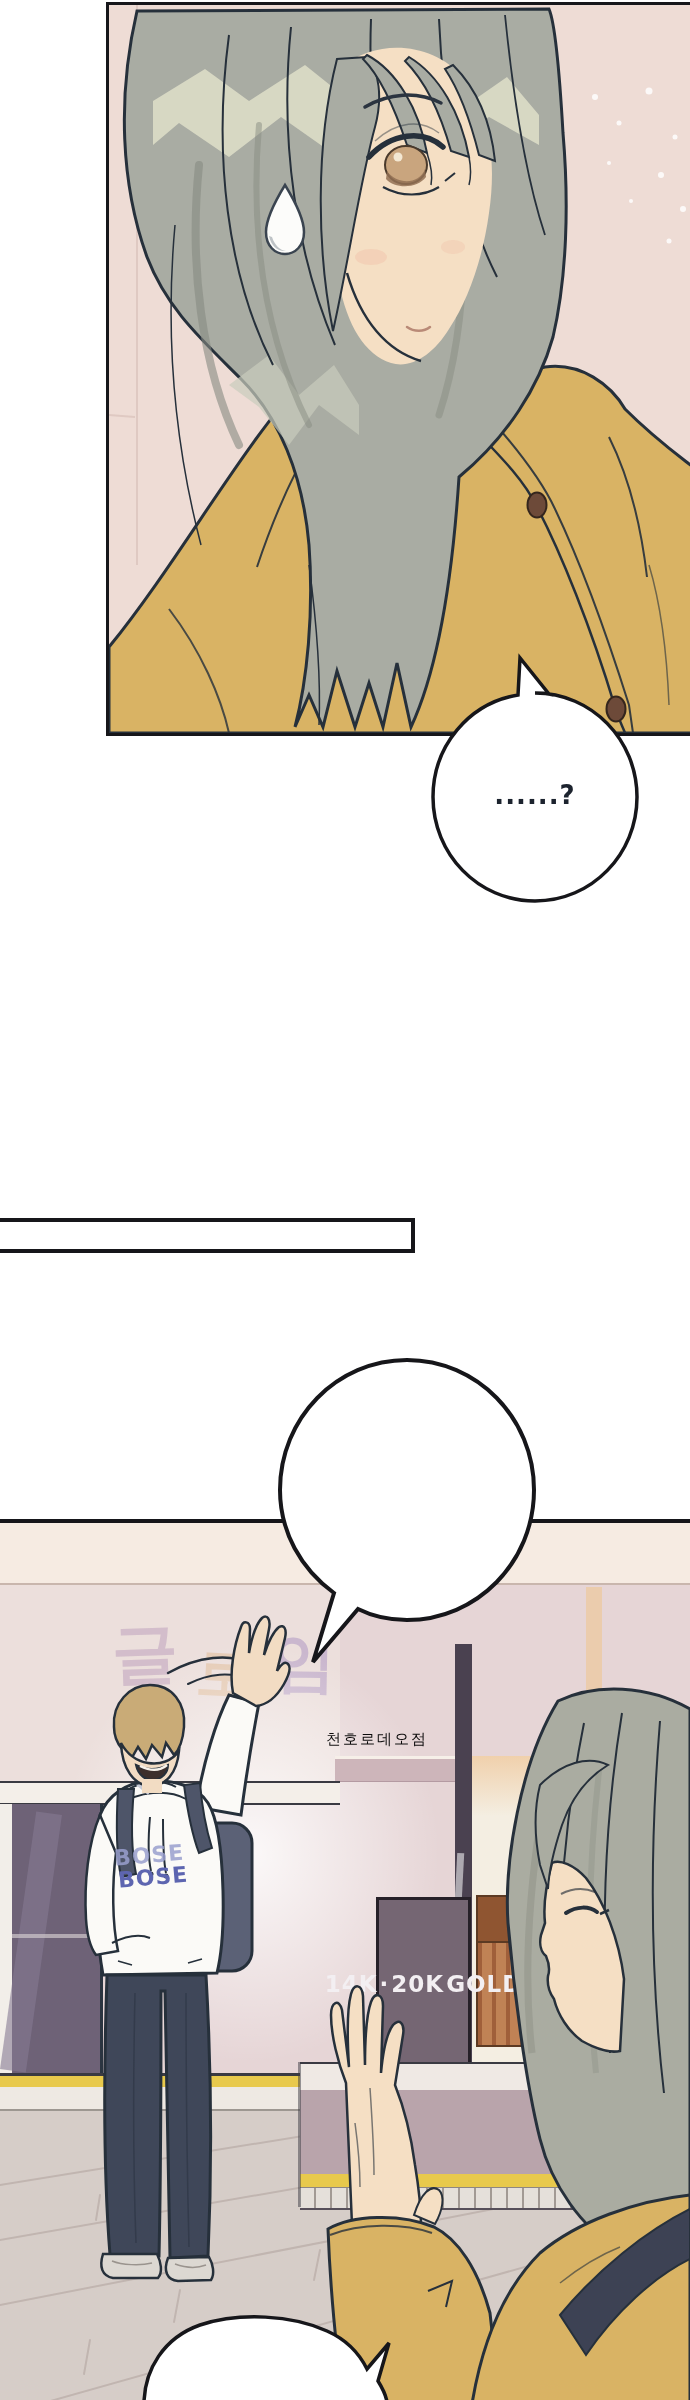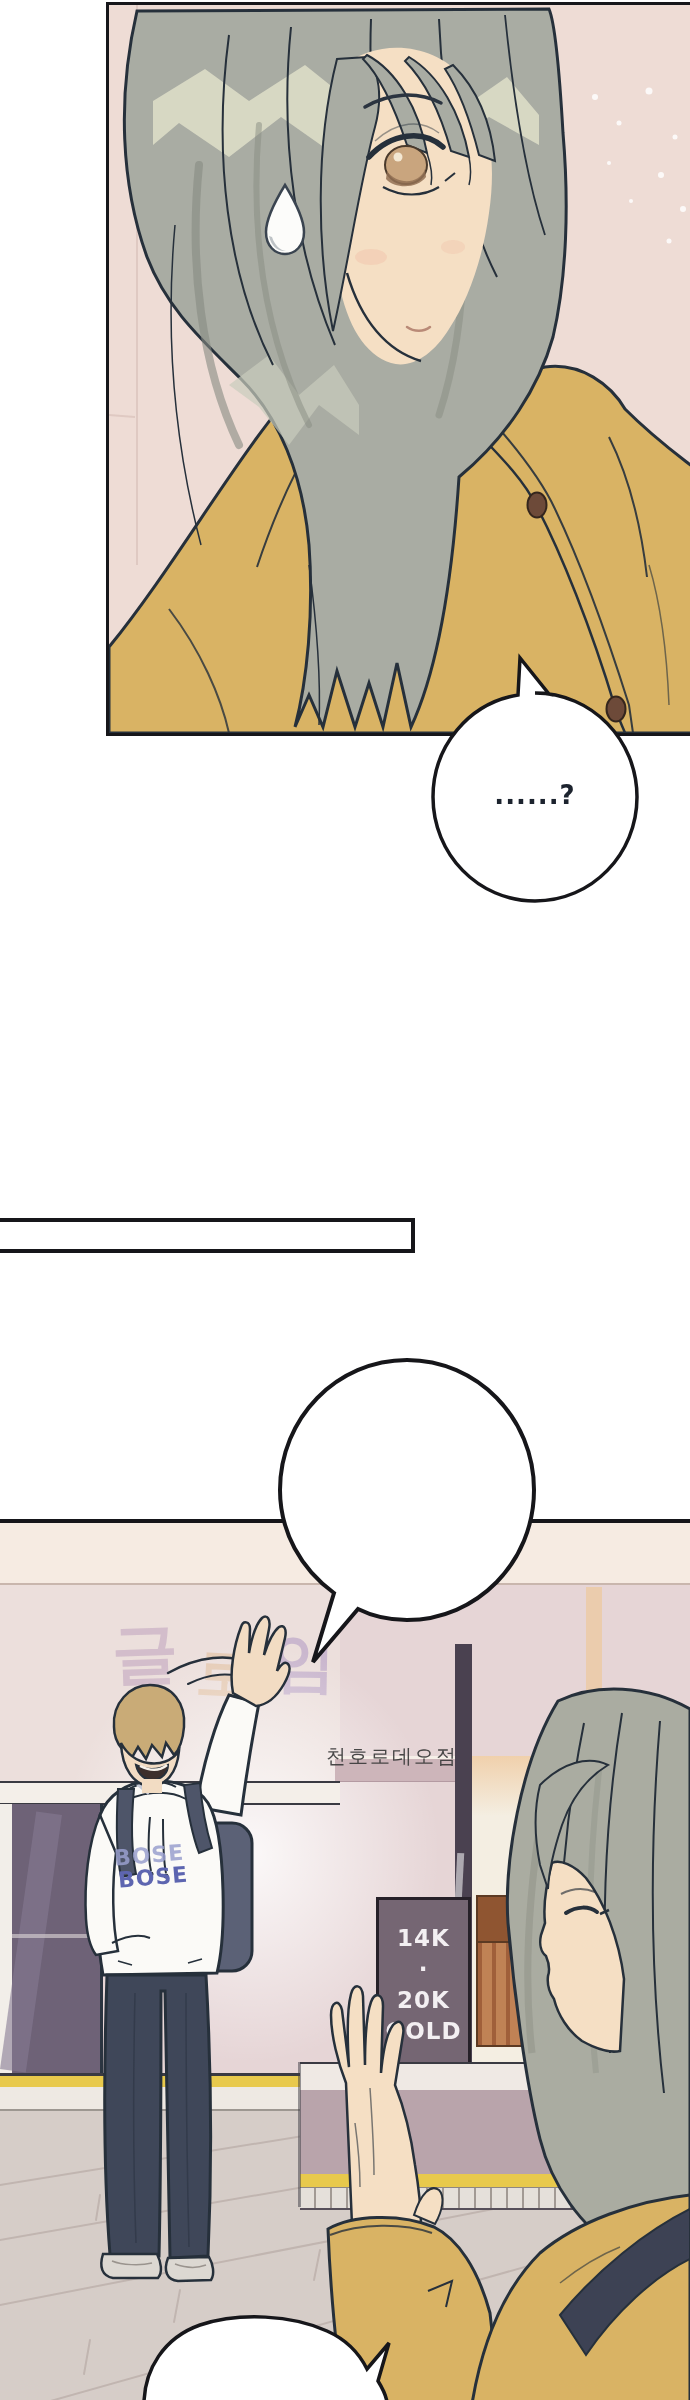--- a/index.html
+++ b/index.html
@@ -12,25 +12,25 @@
   
   .panel2{position:absolute;left:0;top:1519px;width:690px;height:881px;
           border-top:4px solid #16161a;background:#e6d5d6;overflow:hidden;}
   .divider{position:absolute;left:-8px;top:1218px;width:415px;height:27px;
            background:#fff;border:4px solid #16161a;}
   .bubble-text{position:absolute;display:flex;align-items:center;justify-content:center;
                color:#1c232e;font-weight:bold;white-space:nowrap;z-index:30;}
   .b1-text{left:445px;top:772px;width:180px;height:46px;font-size:26px;letter-spacing:1px;}
   .b2-text{left:287px;top:1462px;width:240px;height:52px;font-size:25px;}
   .gold-sign{position:absolute;left:376px;top:374px;width:89px;height:169px;background:#756673;
-             border:3px solid #262028;display:flex;flex-direction:column;align-items:center;
+             border:3px solid #262028;display:flex;flex-direction:row;align-items:center;
              justify-content:center;gap:2px;z-index:6;}
   .gold-sign span{color:#f3eff2;font-weight:bold;font-size:23px;line-height:29px;letter-spacing:1px;}
-  .branch-sign{position:absolute;left:326px;top:220px;width:140px;color:#404040;opacity:.95;
-               font-size:20px;letter-spacing:2px;white-space:nowrap;z-index:5;}
+  .branch-sign{position:absolute;left:326px;top:207px;width:140px;color:#000000;opacity:.95;
+               font-size:15px;letter-spacing:2px;white-space:nowrap;z-index:5;}
   .wall-letter{position:absolute;font-weight:bold;z-index:2;}
   .wl0{left:112px;top:86px;font-size:66px;color:rgba(186,156,186,.5);transform:rotate(-2deg);}
   .wl1{left:196px;top:112px;font-size:58px;color:rgba(224,186,149,.55);transform:rotate(3deg);}
   .wl2{left:272px;top:96px;font-size:64px;color:rgba(167,143,192,.5);transform:rotate(1deg);}
   svg{display:block;}
 </style>
 </head>
 <body>
 
 <div class="page">

